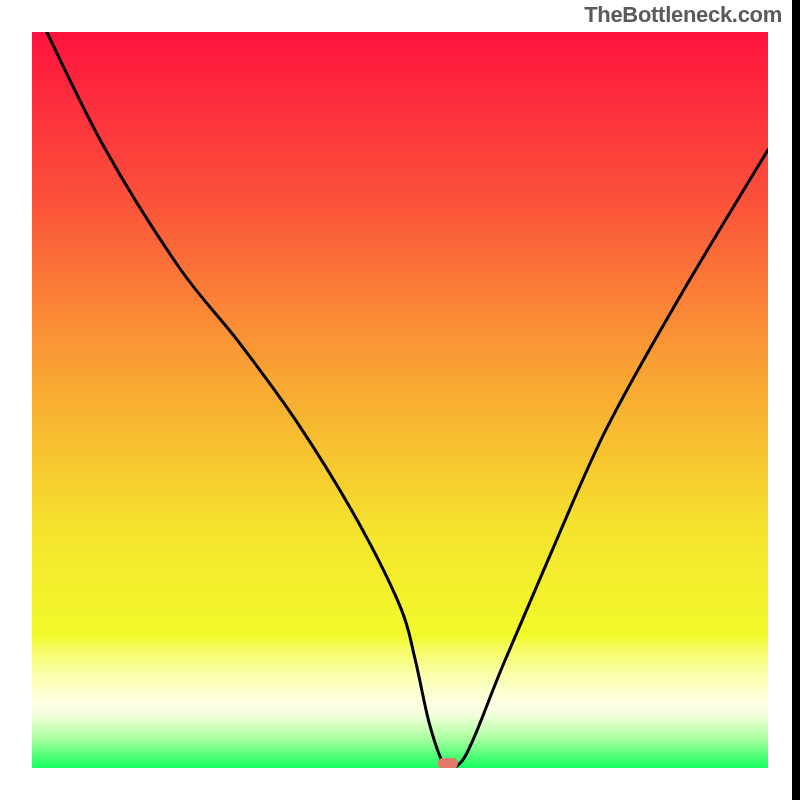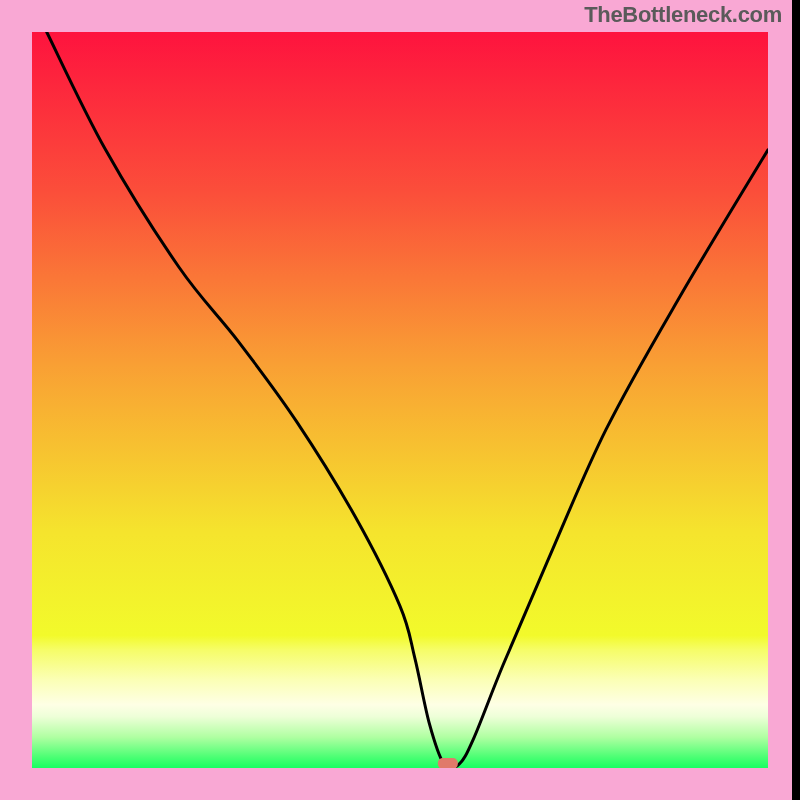--- a/index.html
+++ b/index.html
@@ -7,21 +7,21 @@
     padding: 0;
     width: 800px;
     height: 800px;
     background: #000;
     overflow: hidden;
   }
   .container {
     position: relative;
     width: 792px;
     height: 800px;
-    background: #f9a8d4;
+    background: #ffffff;
   }
   .attribution {
     position: absolute;
     top: 2px;
     right: 10px;
     font-family: Arial, Helvetica, sans-serif;
     font-size: 22px;
     font-weight: bold;
     color: #5a5a5a;
     z-index: 10;

